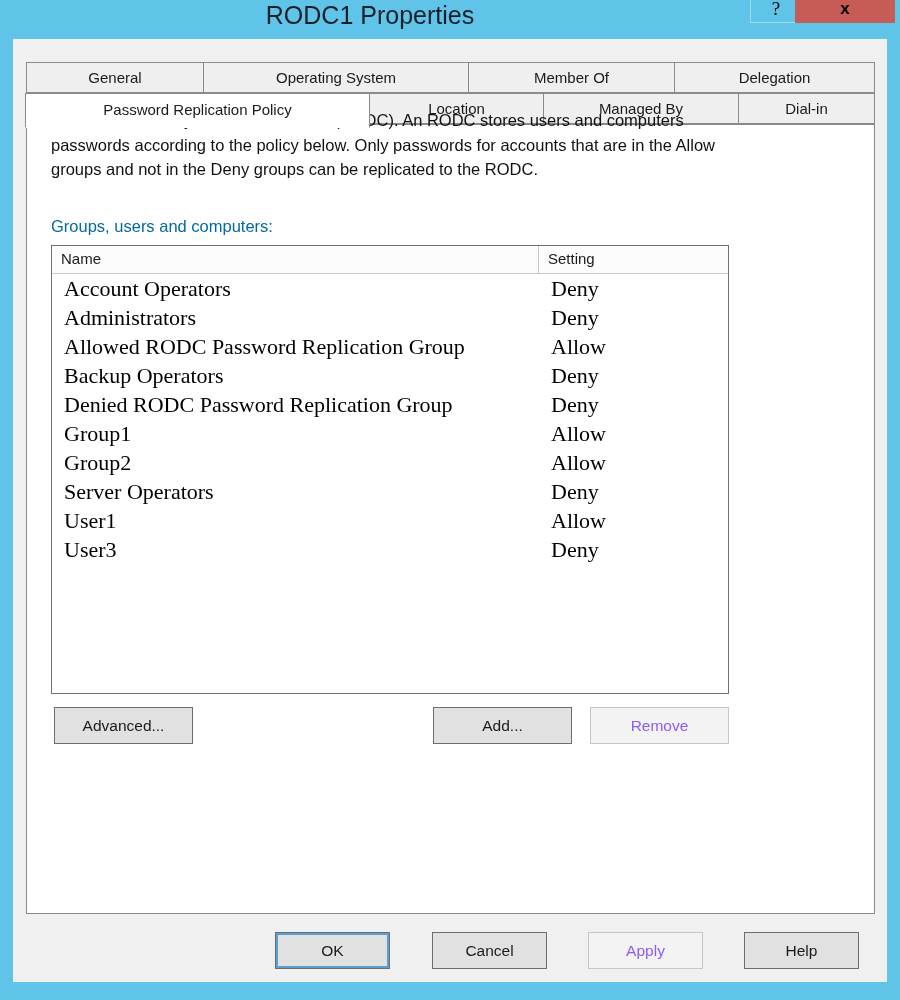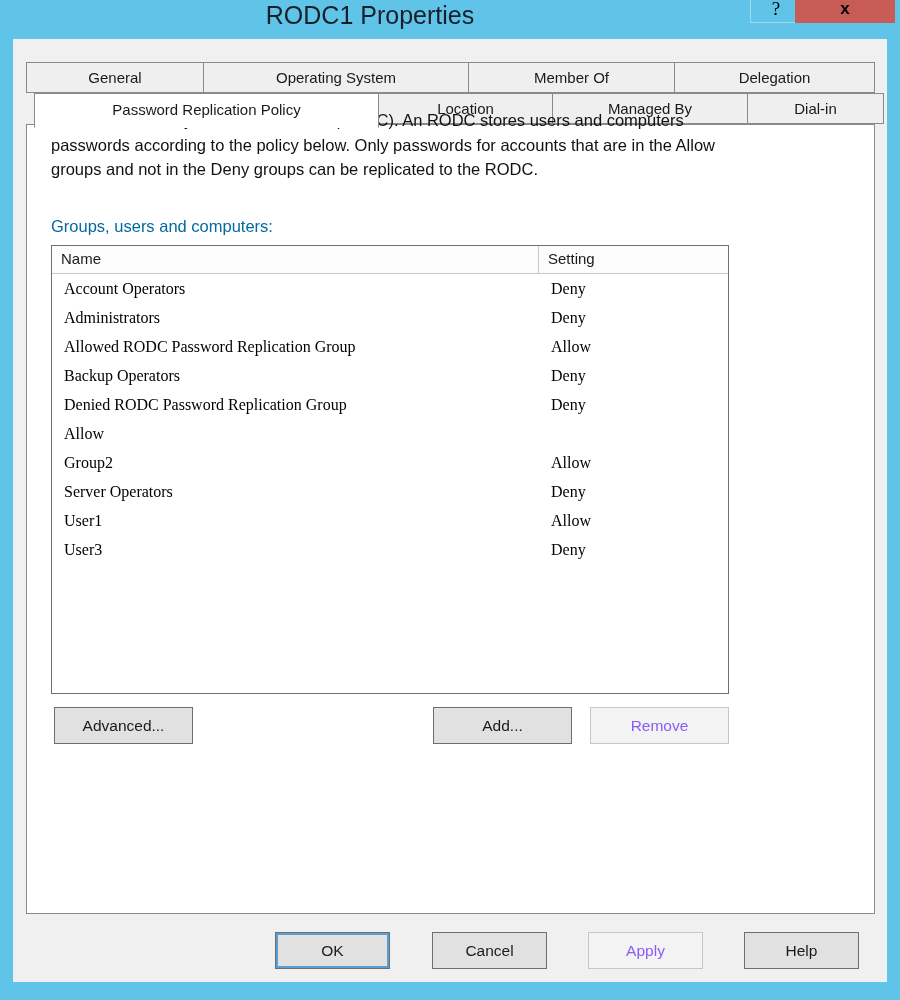--- a/index.html
+++ b/index.html
@@ -98,21 +98,21 @@
     border: 1px solid #8A8A8A;
     box-sizing: border-box;
     font-size: 15px;
     color: #1A1A1A;
     text-align: center;
     line-height: 30px;
     white-space: nowrap;
     overflow: hidden;
   }
   .tab.row1 { top: 0px; }
-  .tab.row2 { top: 31px; margin-left: 9px; }
+  .tab.row2 { top: 31px; }
   .tab.active {
     background: #FFFFFF;
     border-bottom: 1px solid #FFFFFF;
     height: 35px;
     z-index: 5;
     line-height: 31px;
   }
 
   
   #tabpanel {
@@ -183,23 +183,24 @@
   #listrows {
     position: absolute;
     left: 0;
     top: 28px;
     width: 100%;
   }
   .listrow {
     display: flex;
     height: 29px;
     font-family: "Liberation Serif", serif;
-    font-size: 16px;
+    font-size: 22px;
     color: #000000;
     line-height: 29px;
+    justify-content: flex-end;
   }
   .cell-name {
     width: 487px;
     padding-left: 12px;
     box-sizing: border-box;
     white-space: nowrap;
     overflow: hidden;
   }
   .cell-setting {
     width: 189px;
@@ -319,20 +320,21 @@
           </div>
           <div class="listrow">
             <div class="cell-name">Backup Operators</div>
             <div class="cell-setting">Deny</div>
           </div>
           <div class="listrow">
             <div class="cell-name">Denied RODC Password Replication Group</div>
             <div class="cell-setting">Deny</div>
           </div>
           <div class="listrow">
+            <div class="cell-name">Group1</div>
             <div class="cell-setting">Allow</div>
           </div>
           <div class="listrow">
             <div class="cell-name">Group2</div>
             <div class="cell-setting">Allow</div>
           </div>
           <div class="listrow">
             <div class="cell-name">Server Operators</div>
             <div class="cell-setting">Deny</div>
           </div>

